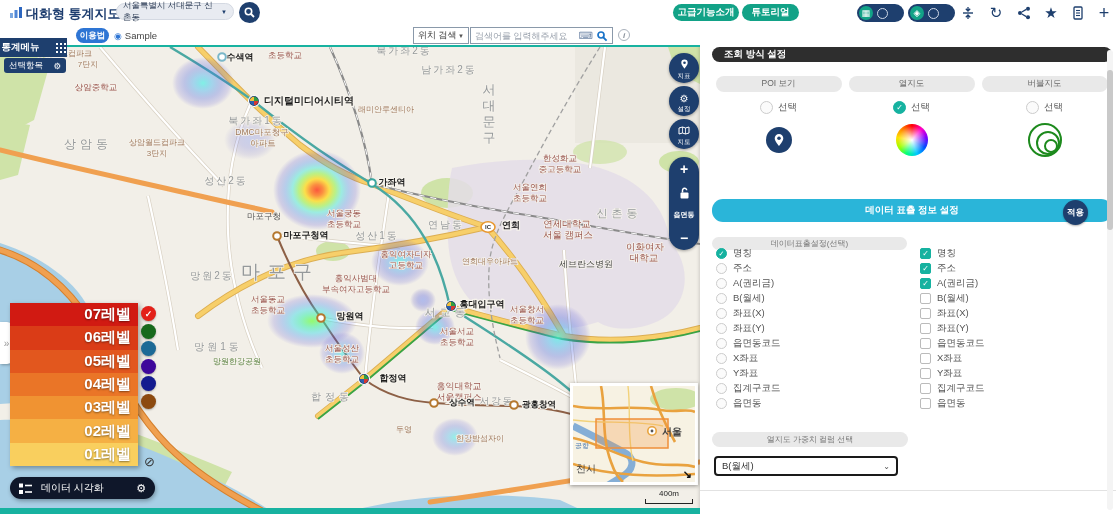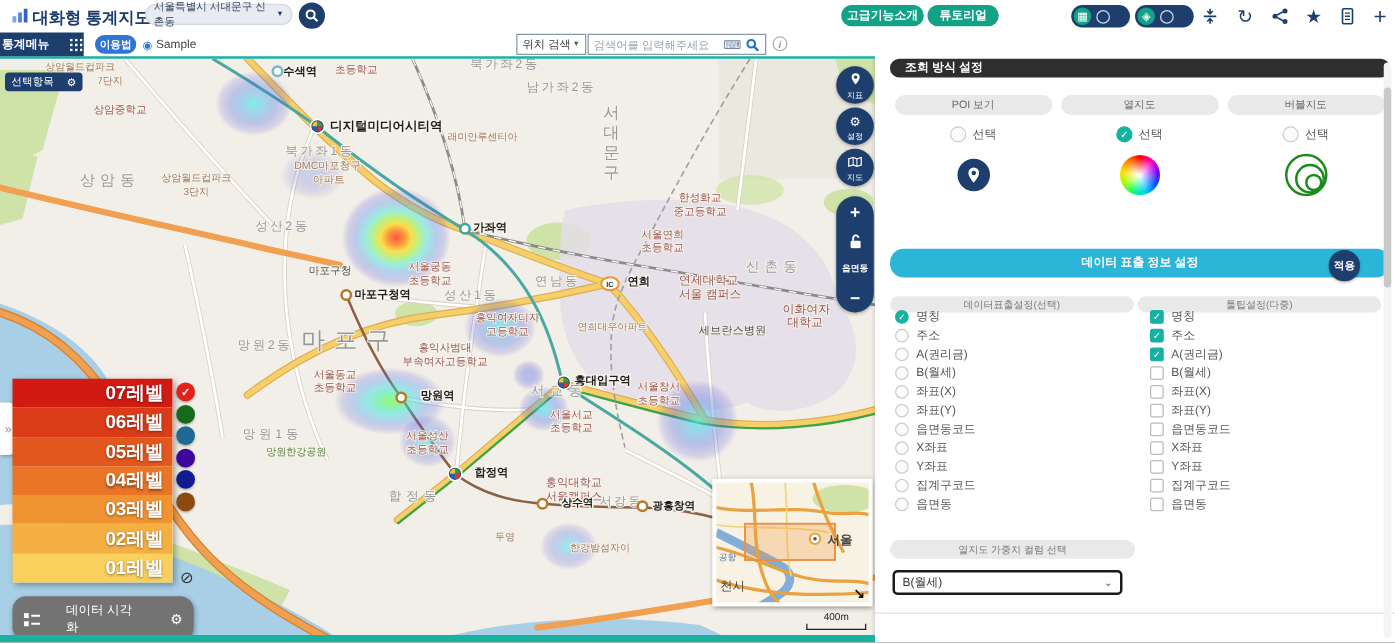--- a/index.html
+++ b/index.html
@@ -27,21 +27,21 @@
   .toggle-pill .tog-on { width:14px; height:14px; border-radius:50%; background:#12a287; color:#fff;
      font-size:9px; display:flex; align-items:center; justify-content:center; }
   .toggle-pill .tog-off { width:11px; height:11px; border-radius:50%; border:1.5px solid #cfd8e6; }
   #toggle1 { left:857px; } #toggle2 { left:908px; }
   .hicon { position:absolute; top:3px; width:20px; height:20px; display:flex; align-items:center;
      justify-content:center; color:#1e3f6e; font-size:15px; cursor:pointer; }
 
   
   #row2 { position:absolute; left:0; top:26px; width:700px; height:21px; background:#fff;
      border-bottom:2px solid #18b2a0; z-index:30; }
-  #stats-menu { position:absolute; left:0; top:0; width:67px; height:19px; background:#1e3f6e; color:#fff;
+  #stats-menu { position:absolute; left:0; top:12px; width:67px; height:19px; background:#1e3f6e; color:#fff;
      display:flex; align-items:center; justify-content:center; gap:16px; font-size:9.5px; font-weight:bold; cursor:pointer; }
   #usage-pill { position:absolute; left:76px; top:2px; width:33px; height:15px; background:#2e75d4; color:#fff;
      border-radius:8px; font-size:8.5px; font-weight:bold; display:flex; align-items:center; justify-content:center; cursor:pointer; }
   #sample-row { position:absolute; left:114px; top:2px; height:15px; display:flex; align-items:center; gap:3px;
      font-size:9.5px; color:#444; }
   #sample-row .dot { color:#2e75d4; font-size:9px; }
   #search-type { position:absolute; left:413px; top:1px; width:56px; height:17px; border:1px solid #8a99aa;
      background:#fff; display:flex; align-items:center; padding:0 4px; font-size:9px; color:#333; cursor:pointer; }
   #search-type .arr { margin-left:auto; font-size:6px; color:#555; }
   #search-box { position:absolute; left:470px; top:1px; width:143px; height:17px; border:1px solid #8a99aa;
@@ -67,22 +67,22 @@
      display:flex; align-items:center; justify-content:center; cursor:pointer; }
 
   #legend { position:absolute; left:10px; top:256px; width:128px; box-shadow:2px 2px 5px rgba(0,0,0,.35); }
   .leg-row { height:23.3px; display:flex; align-items:center; justify-content:flex-end; padding-right:7px;
      color:#fff; font-size:15px; font-weight:bold; text-shadow:0 1px 2px rgba(0,0,0,.45); }
   #palette { position:absolute; left:141px; top:259px; width:16px; }
   .pal-c { width:15px; height:15px; border-radius:50%; margin-bottom:2.5px; display:flex; align-items:center;
      justify-content:center; color:#fff; font-size:9px; font-weight:bold; cursor:pointer; box-shadow:0 1px 2px rgba(0,0,0,.3); }
   #no-color { position:absolute; left:144px; top:407px; font-size:13px; color:#333; cursor:pointer; }
 
-  #viz-bar { position:absolute; left:10px; top:430px; width:145px; height:36px; background:#737373;
-     border-radius:11px; color:#fff; display:flex; align-items:center; padding:0 9px; gap:21px;
+  #viz-bar { position:absolute; left:10px; top:430px; width:145px; height:22px; background:#0f172a;
+     border-radius:11px; color:#fff; display:flex; align-items:center; padding:0 9px; gap:9px;
      font-size:10px; cursor:pointer; box-shadow:1px 2px 4px rgba(0,0,0,.3); }
   #viz-bar .gear { margin-left:auto; font-size:11px; }
 
   .side-btn { position:absolute; left:669px; width:30px; height:30px; border-radius:50%; background:#1e3f6e;
      color:#fff; display:flex; flex-direction:column; align-items:center; justify-content:center;
      cursor:pointer; box-shadow:0 1px 3px rgba(0,0,0,.35); }
   .side-btn .sb-label { font-size:6.5px; margin-top:-1px; }
   #zoom-pill { position:absolute; left:669px; top:110px; width:30px; height:93px; background:#1e3f6e;
      border-radius:15px; color:#fff; display:flex; flex-direction:column; align-items:center;
      justify-content:space-between; padding:6px 0; box-shadow:0 1px 3px rgba(0,0,0,.35); }
@@ -662,21 +662,20 @@
               <circle cx="26" cy="24" r="6" stroke="#1d8a1d" stroke-width="2" fill="none"></circle>
             </svg>
           </div>
         </div>
       </div>
 
     <div id="display-bar">데이터 표출 정보 설정</div>
     <div id="apply-btn">적용</div>
 
     <div id="col-head-l" class="col-head">데이터표출설정(선택)</div>
-    <div id="col-head-r" class="col-head">툴팁설정(다중)</div>
     <div id="field-radios" class="field-list">
         <div class="f-row">
           <span class="radio on">✓</span>
           <span>명칭</span>
         </div>
         <div class="f-row">
           <span class="radio"></span>
           <span>주소</span>
         </div>
         <div class="f-row">

